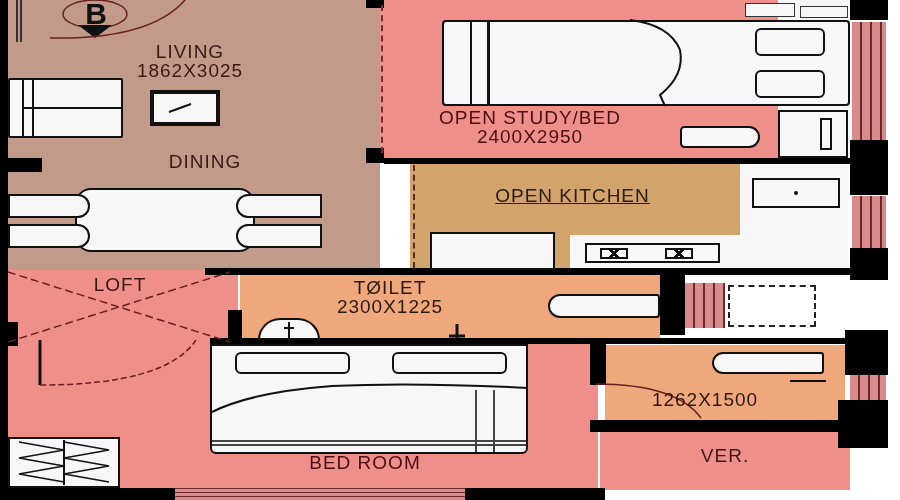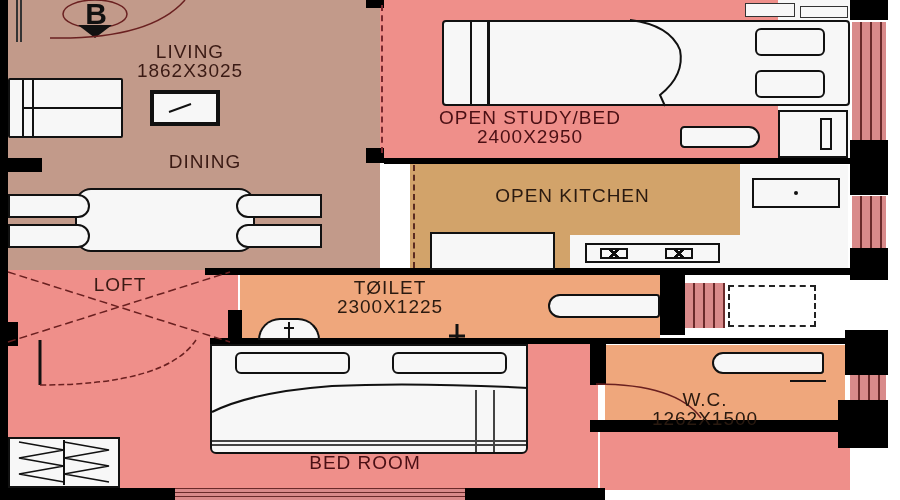--- a/index.html
+++ b/index.html
@@ -144,31 +144,31 @@
   <span class="nm">LIVING</span>
   <span class="dim">1862X3025</span>
 </div>
 <div class="room-label" style="left:60px;top:152px;width:290px;color:#3a1a14;">
   <span class="nm">DINING</span>
 </div>
 <div class="room-label" style="left:335px;top:108px;width:390px;color:#4a0f14;">
   <span class="nm">OPEN STUDY/BED</span>
   <span class="dim">2400X2950</span>
 </div>
-<div class="room-label" style="left:410px;top:186px;width:325px;color:#2a1a10;">
+<div class="room-label" style="left:410px;top:186px;width:325px;color:#2a1a10;text-decoration:underline;">
   <span class="nm">OPEN KITCHEN</span>
 </div>
 <div class="room-label" style="left:50px;top:275px;width:140px;color:#3a1a14;">
   <span class="nm">LOFT</span>
 </div>
 <div class="room-label" style="left:250px;top:278px;width:280px;color:#2a1a10;">
   <span class="nm">TØILET</span>
   <span class="dim">2300X1225</span>
 </div>
 <div class="room-label" style="left:225px;top:453px;width:280px;color:#4a0f14;">
   <span class="nm">BED ROOM</span>
 </div>
 <div class="room-label" style="left:580px;top:390px;width:250px;color:#2a1a10;">
-  <span class="nm">W.C.</span>
   <span class="dim">1262X1500</span>
 </div>
 <div class="room-label" style="left:605px;top:446px;width:240px;color:#3a1a14;">
+  <span class="nm">VER.</span>
 </div>
 
 </body></html>

